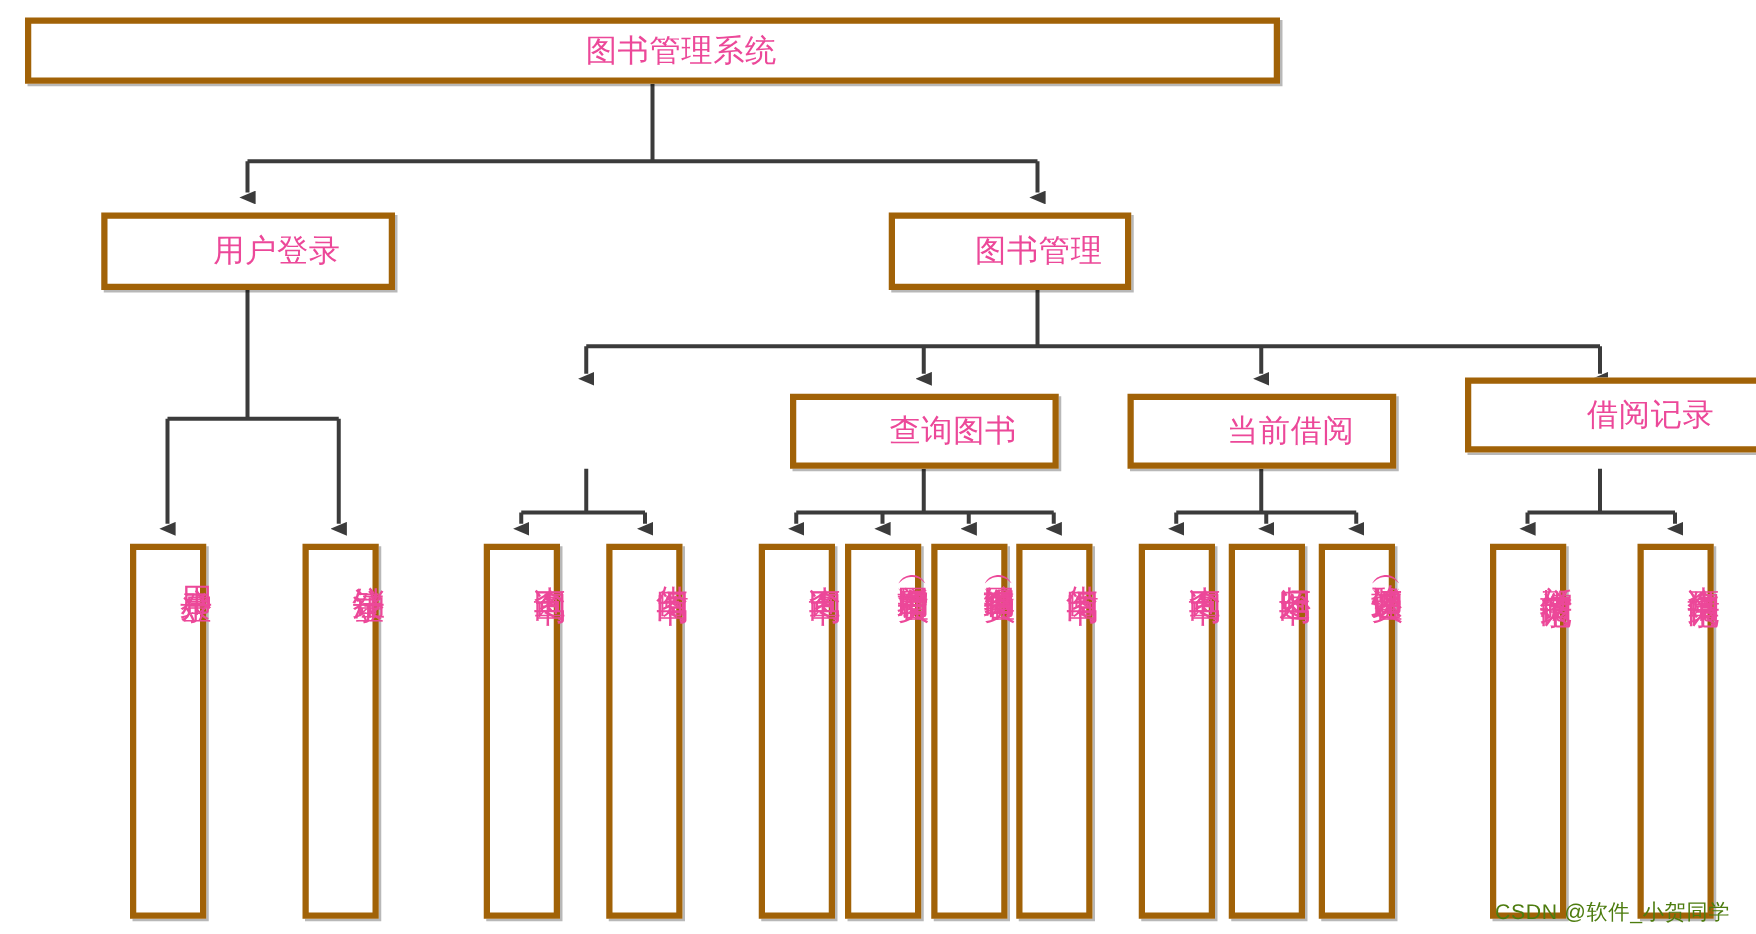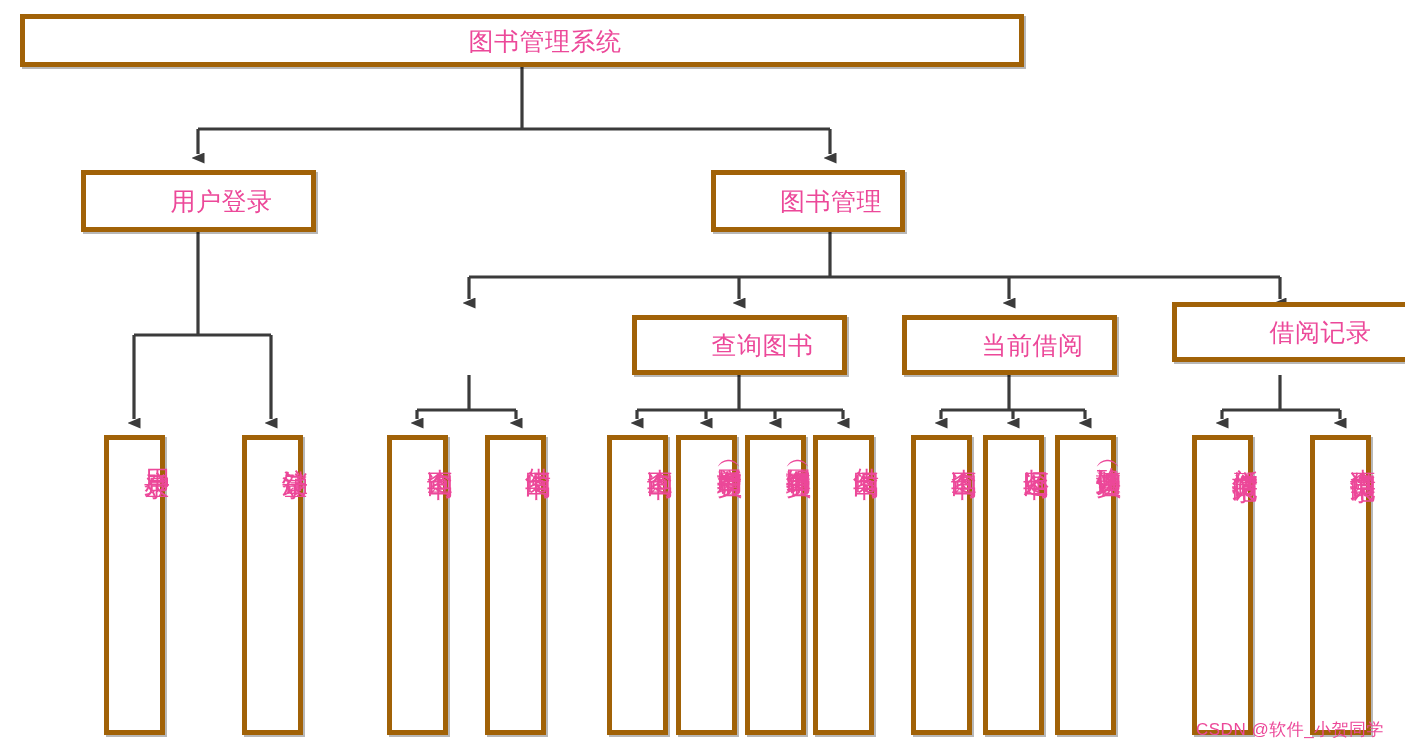--- a/index.html
+++ b/index.html
@@ -63,21 +63,21 @@
     letter-spacing: 2px;
     white-space: nowrap;
   }
   .node.vert.tall .lbl {
     font-size: 25px;
     letter-spacing: 1px;
   }
   .watermark {
     position: absolute;
     font-size: 17px;
-    color: #ec4899;
+    color: #4d7c0f;
     white-space: nowrap;
     letter-spacing: 0.5px;
   }
 </style>
 </head>
 <body>
 
 <div id="canvas">
 
   <svg id="wires" viewBox="0 0 1405 747" width="1405" height="747" xmlns="http://www.w3.org/2000/svg">

